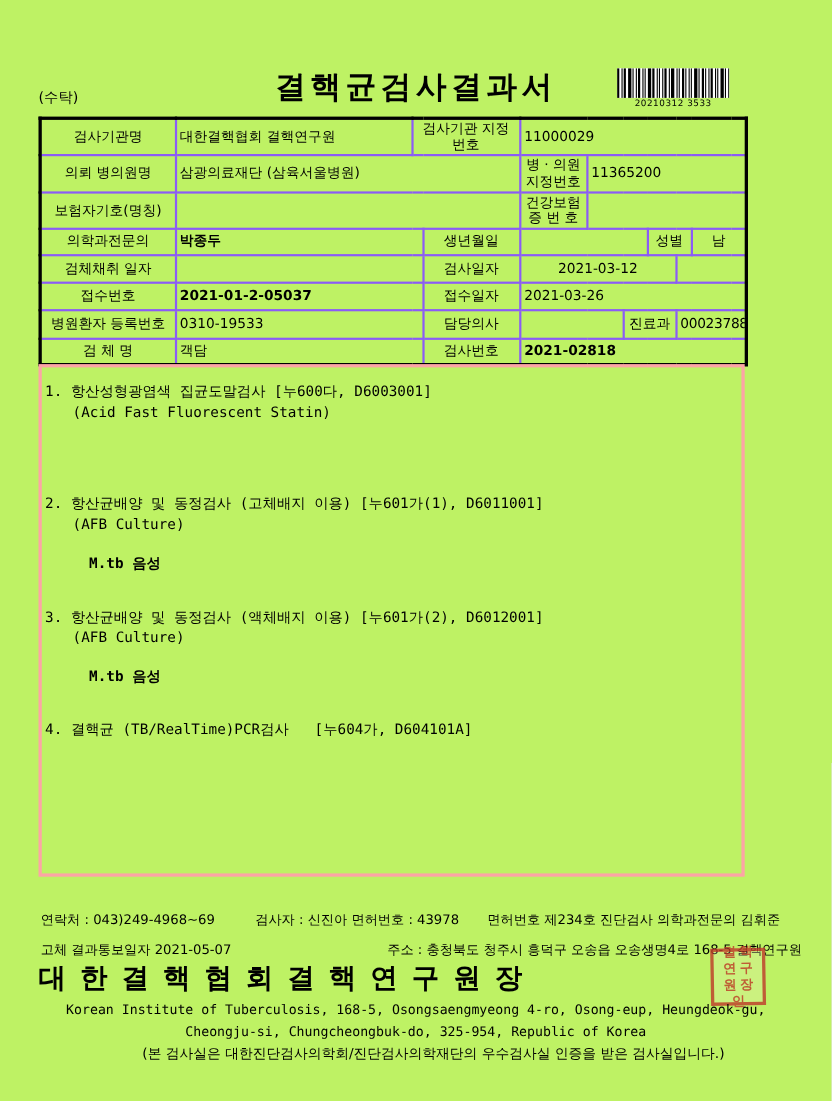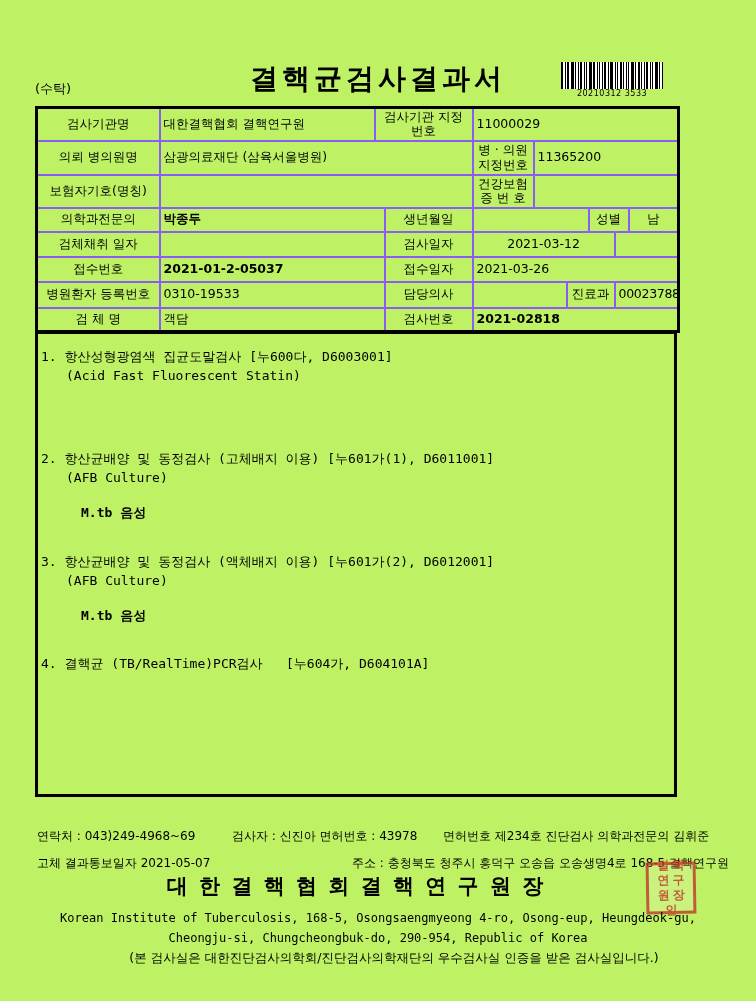--- a/index.html
+++ b/index.html
@@ -31,38 +31,38 @@
   td.lbl{text-align:center;}
   td.val{text-align:left;padding-left:8px;}
   td.center{text-align:center;padding-left:3px;}
   .b{font-weight:bold;}
   .small-label{font-size:10.5px;}
   .tiny{font-size:8px;text-align:center;letter-spacing:-0.3px;padding:0 1px;}
   .h33{height:33px}.h34{height:34px}.h24{height:24px}.h25{height:25px}.h26{height:26px}
   
   .result-box{
     position:absolute;left:35px;top:331px;width:642px;height:466px;
-    border:3px solid #000000;box-sizing:border-box;
+    border:3px solid #fca5a5;box-sizing:border-box;
     font-family:"DejaVu Sans Mono",monospace;
   }
   .test-item{position:absolute;left:3px;right:6px;font-size:13px;line-height:1.45;}
   .test-line{white-space:pre-wrap;}
   .test-sub{margin-left:25px;white-space:pre-wrap;}
   .test-result{margin-left:40px;margin-top:16px;font-weight:bold;white-space:pre-wrap;}
   .t1{top:14px}.t2{top:116px}.t3{top:219px}.t4{top:321px}
   
   .f{position:absolute;font-size:12px;white-space:nowrap;}
   .f-contact{left:37px;top:828px;}
   .f-examiner{left:232px;top:828px;}
   .f-specialist{left:443px;top:828px;}
   .f-solid{left:37px;top:855px;}
   .f-address{left:352px;top:855px;}
   .org-title{
-    position:absolute;left:35px;top:872px;width:642px;text-align:center;
-    font-family:"DejaVu Serif",serif;font-weight:bold;font-size:21px;letter-spacing:2px;
+    position:absolute;left:35px;top:872px;width:642px;
+    font-family:"DejaVu Serif",serif;font-weight:bold;font-size:25px;letter-spacing:2px;
   }
   .stamp{
     position:absolute;left:646px;top:862px;width:50px;height:52px;
     border:3px solid var(--stamp-red,#c0392b);box-sizing:border-box;
     display:flex;flex-wrap:wrap;align-content:center;justify-content:center;
     opacity:0.8;transform:rotate(-1deg);background:rgba(255,235,235,.25);
   }
   .stamp span{
     width:15px;height:15px;font-size:12px;line-height:15px;text-align:center;
     color:var(--stamp-red,#c0392b);font-weight:bold;
@@ -191,16 +191,16 @@
       <span>결</span>
       <span>핵</span>
       <span>연</span>
       <span>구</span>
       <span>원</span>
       <span>장</span>
       <span>인</span>
     </div>
 
   <div class="f-en f-en1">Korean Institute of Tuberculosis, 168-5, Osongsaengmyeong 4-ro, Osong-eup, Heungdeok-gu,</div>
-  <div class="f-en f-en2">Cheongju-si, Chungcheongbuk-do, 290-954, Republic of Korea</div>
+  <div class="f-en f-en2">Cheongju-si, Chungcheongbuk-do, 325-954, Republic of Korea</div>
   <div class="f-note">(본 검사실은 대한진단검사의학회/진단검사의학재단의 우수검사실 인증을 받은 검사실입니다.)</div>
 
 </div>
 
 </body></html>

